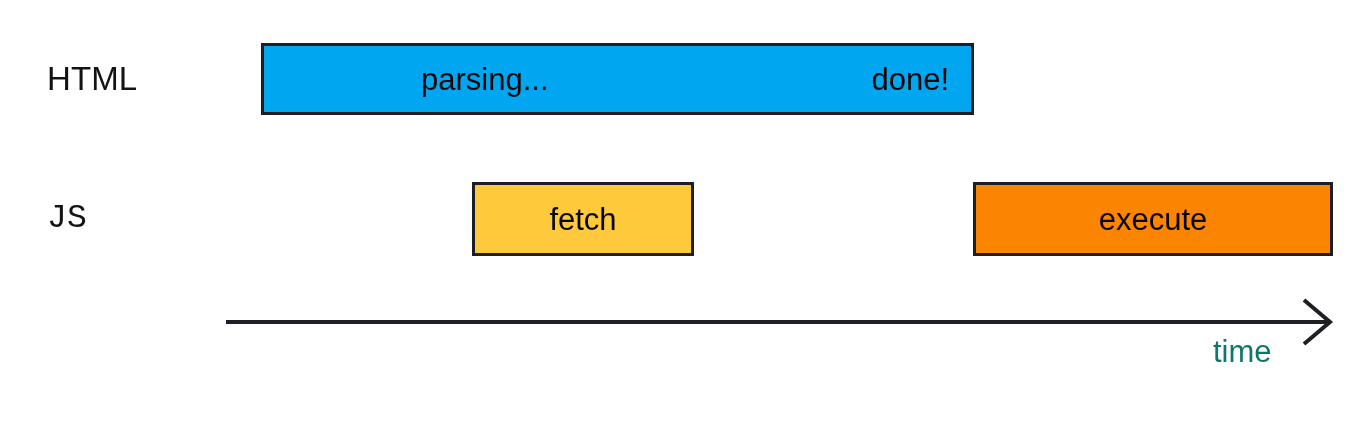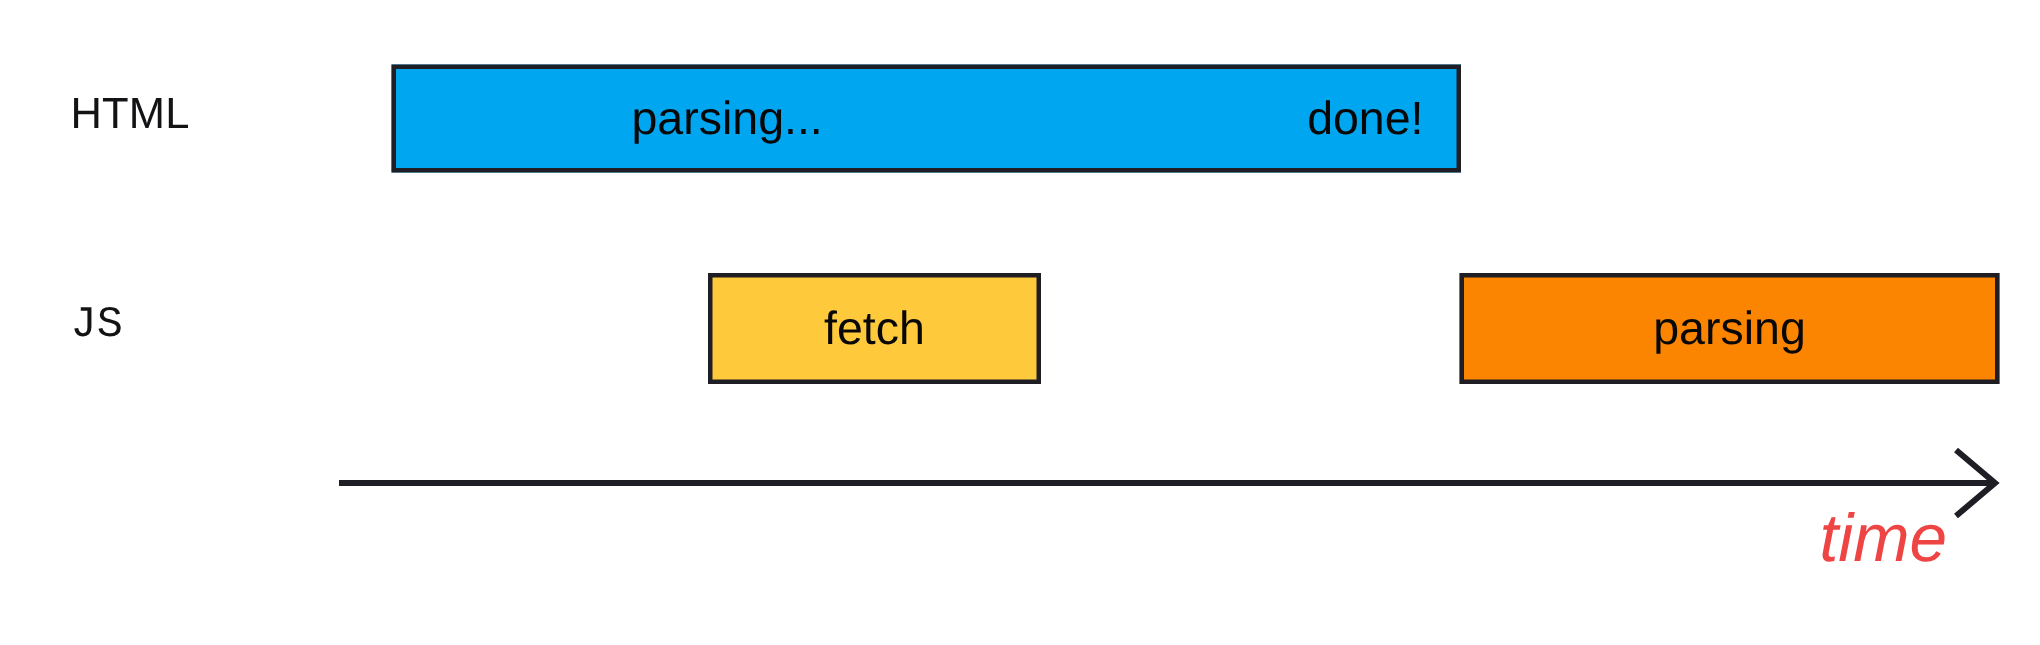--- a/index.html
+++ b/index.html
@@ -15,21 +15,21 @@
     position: relative;
     width: 1360px;
     height: 430px;
     background: #ffffff;
     overflow: hidden;
   }
 
   
   .row-label {
     position: absolute;
-    font-size: 29px;
+    font-size: 33px;
     line-height: 1;
     color: #131316;
     letter-spacing: 0.1px;
     white-space: nowrap;
   }
   #label-html { left: 47px; top: 62px; }
   #label-js   { left: 47px; top: 202px; font-family: Liberation Mono, monospace; }
 
   
   .bar {
@@ -82,25 +82,24 @@
     position: absolute;
     left: 210px;
     top: 290px;
     width: 1140px;
     height: 70px;
   }
   #axis-label {
     position: absolute;
     left: 1213px;
     top: 336px;
-    font-size: 45px;
+    font-size: 31px;
     line-height: 1;
-    color: #ef4444;
+    color: #0f766e;
     white-space: nowrap;
-    font-style: italic;
   }
 </style>
 </head>
 <body>
 
 <div id="stage" style="background: rgb(255, 255, 255);">
 
   <div class="row-label" id="label-html">HTML</div>
 
   <div class="row-label" id="label-js">JS</div>
@@ -108,21 +107,21 @@
   <div class="bar" id="bar-parsing" style="background: rgb(0, 166, 240);">
     <span class="bar-text txt-parsing">parsing...</span>
     <span class="bar-text txt-done">done!</span>
   </div>
 
   <div class="bar" id="bar-fetch" style="background: rgb(255, 201, 60);">
     <span class="bar-text">fetch</span>
   </div>
 
   <div class="bar" id="bar-execute" style="background: rgb(251, 133, 0);">
-    <span class="bar-text">parsing</span>
+    <span class="bar-text">execute</span>
   </div>
 
   <svg id="time-axis" viewBox="0 0 1140 70">
     <g fill="none" stroke="#1e1e24" stroke-width="4" stroke-linecap="butt" stroke-linejoin="miter">
       <line x1="16" y1="32" x2="1118" y2="32"></line>
       <polyline points="1094,10 1120,32 1094,54"></polyline>
     </g>
   </svg>
 
   <div id="axis-label">time</div>

